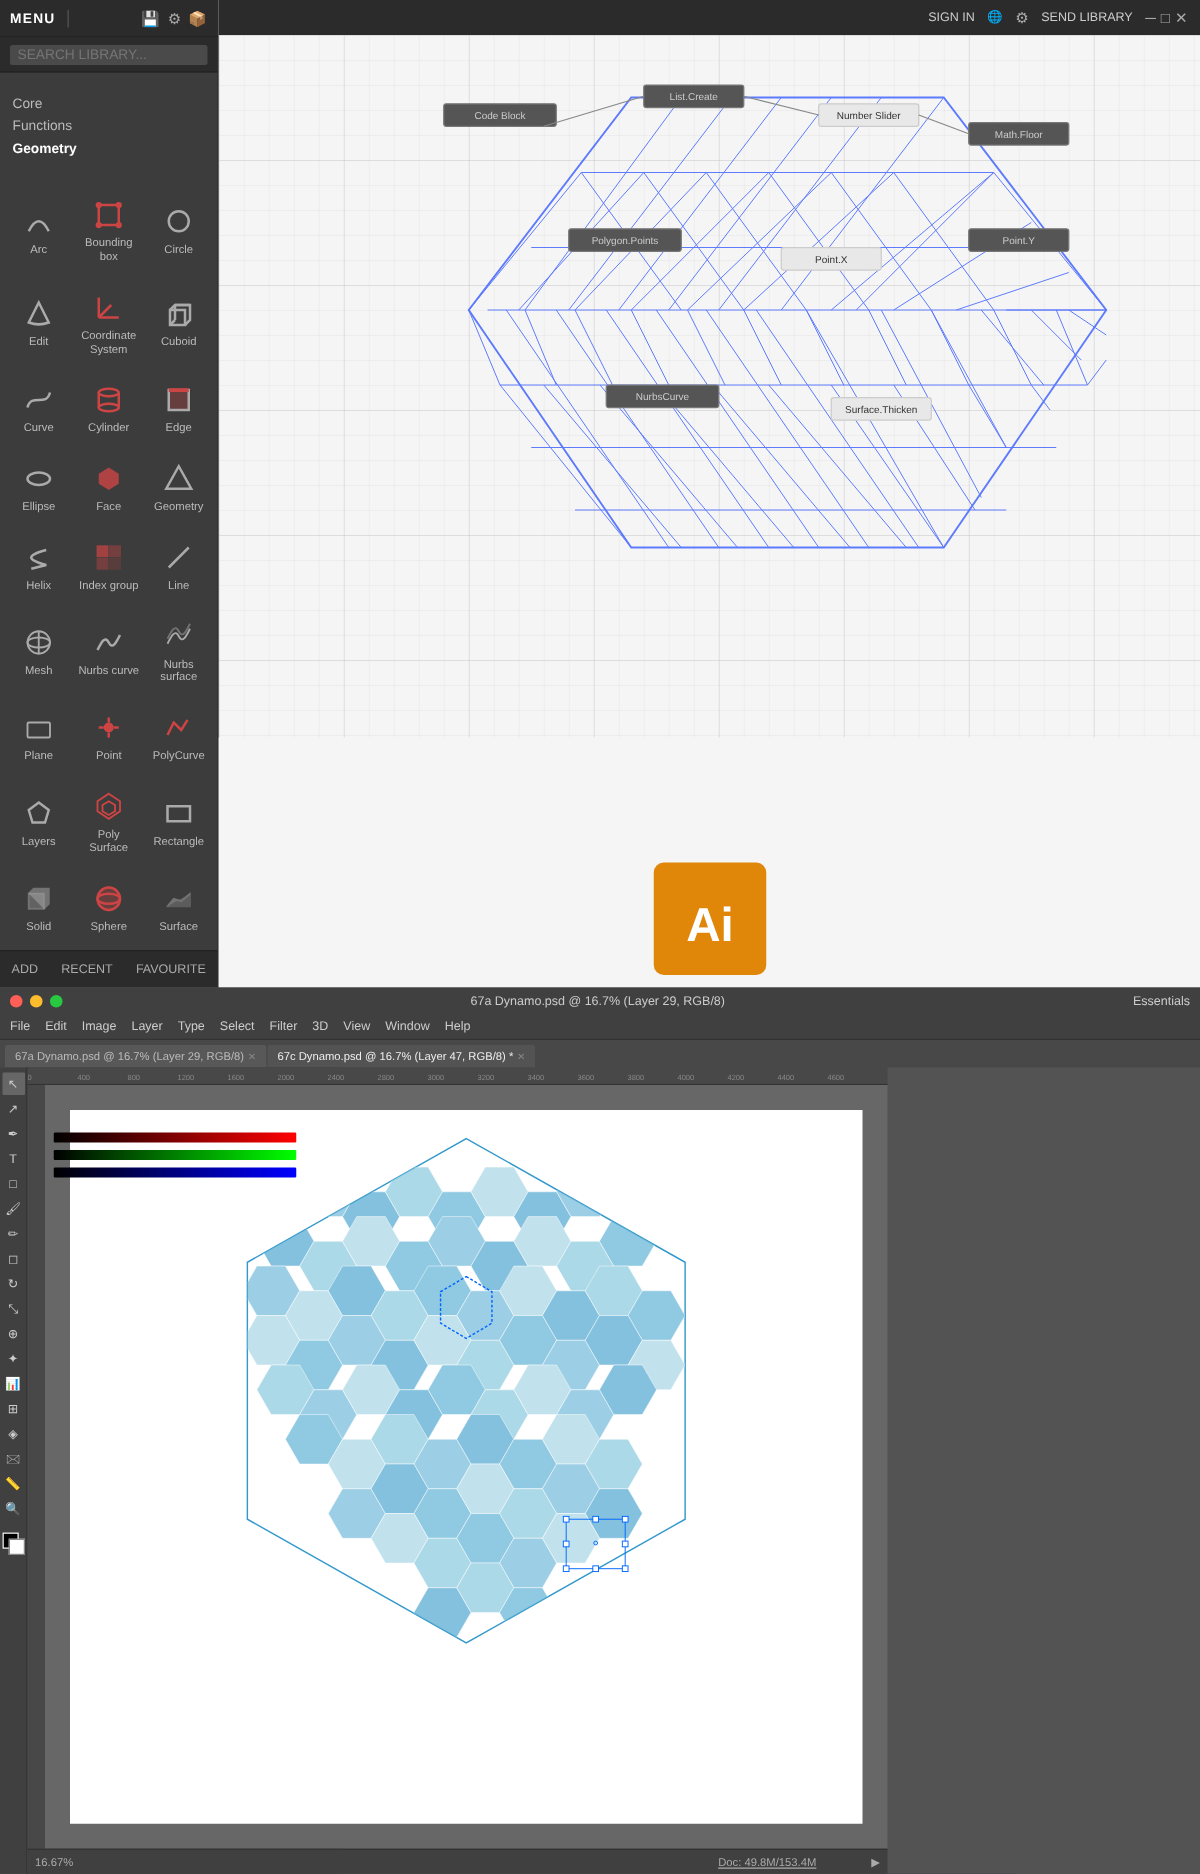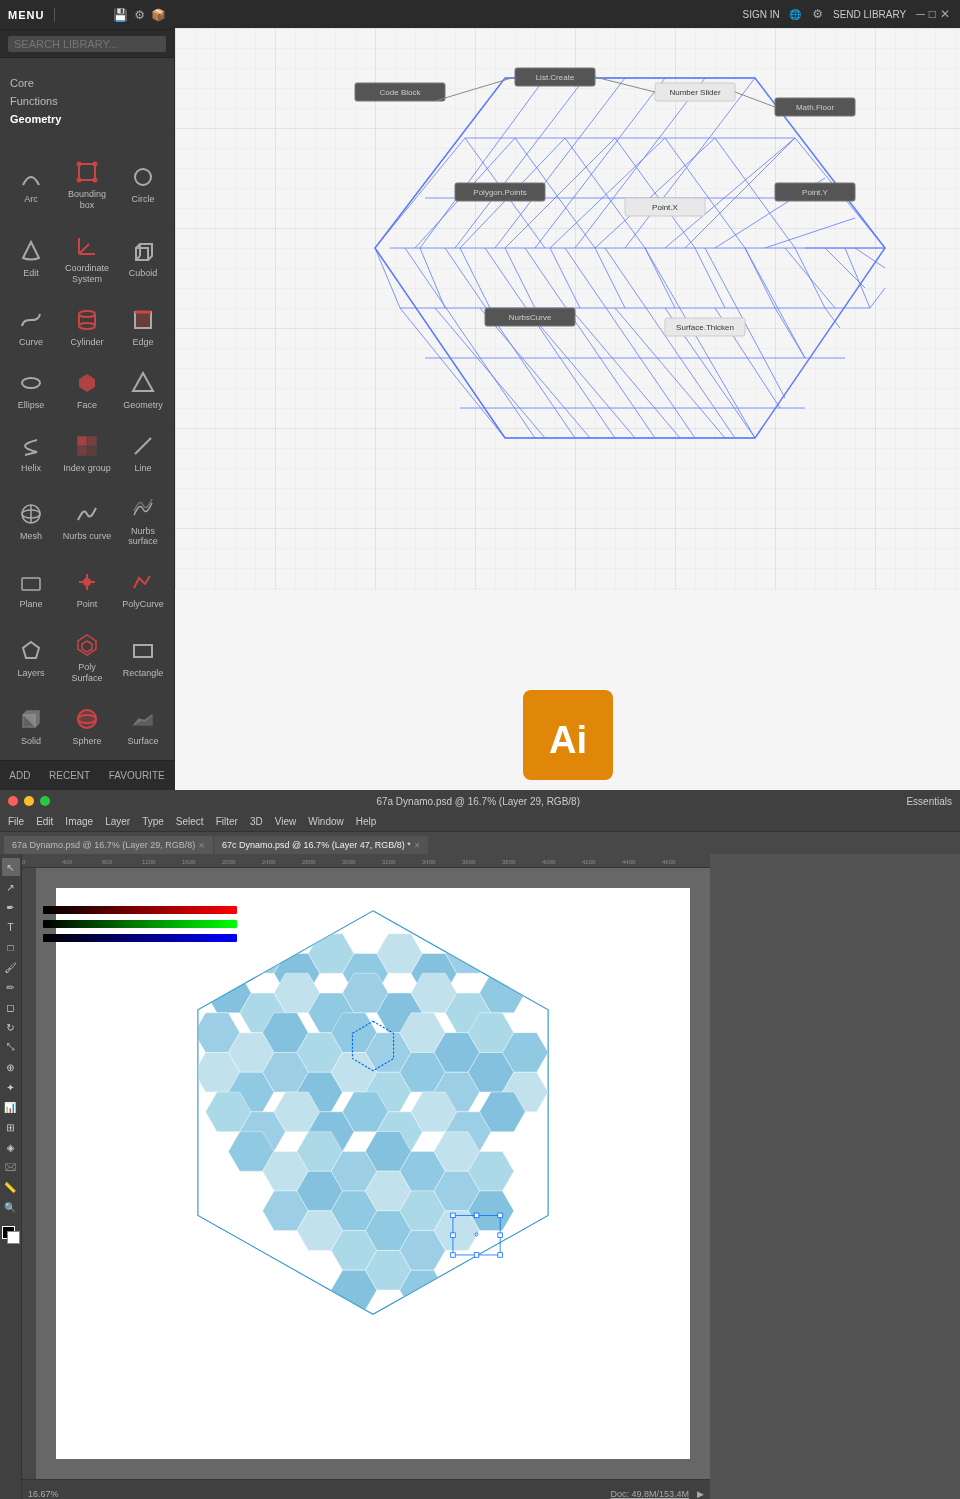--- a/index.html
+++ b/index.html
@@ -560,29 +560,30 @@
       display: flex;
       align-items: center;
       gap: 4px;
       margin-bottom: 4px;
     }
 
     #ai-status-bar {
       height: 20px;
       background: #404040;
       display: flex;
-      align-items: flex-end;
+      align-items: center;
       padding: 0 6px;
       font-size: 9px;
       color: #aaa;
       border-top: 1px solid #333;
       position: absolute;
       bottom: 0;
       left: 22px;
       right: 250px;
+      gap: 36px;
     }
 
     
     #blend-controls {
       display: flex;
       align-items: center;
       gap: 4px;
       margin-bottom: 4px;
     }
 

